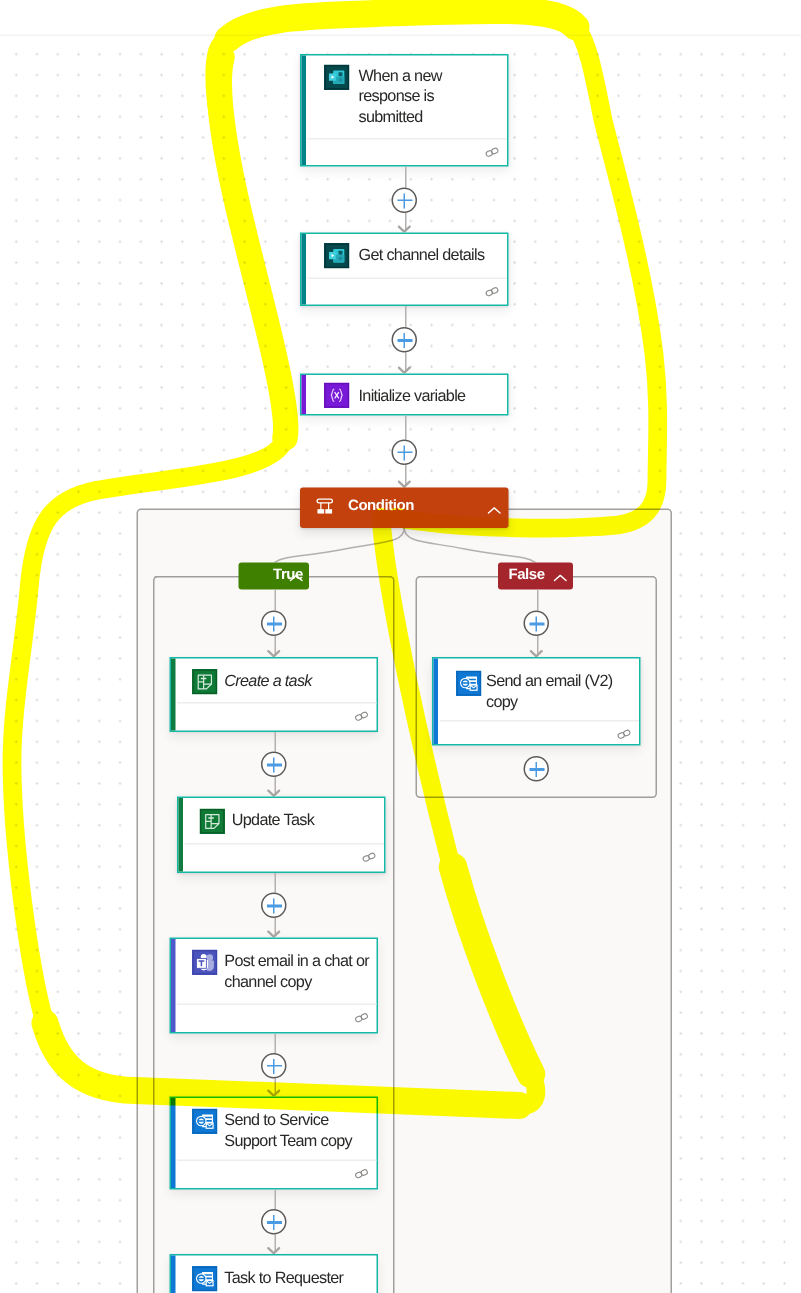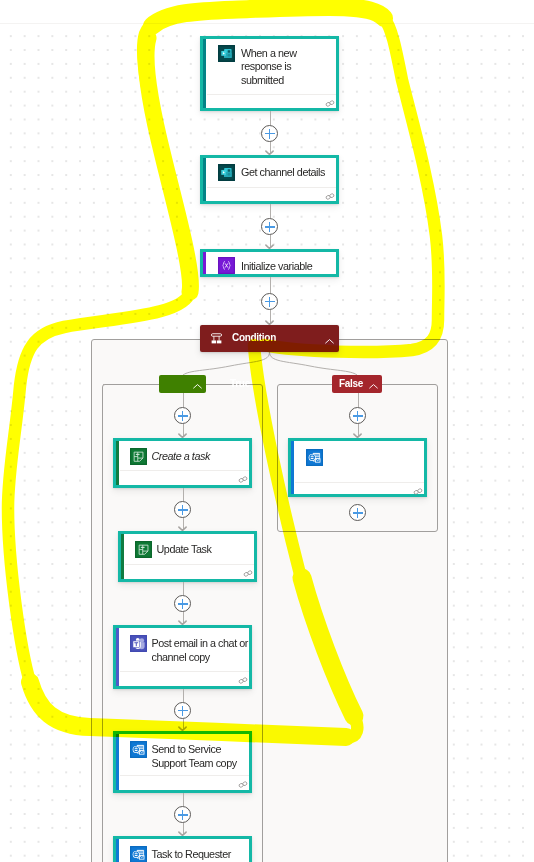--- a/index.html
+++ b/index.html
@@ -18,32 +18,32 @@
     background-size:13.85px 13.9px; background-position:3.9px 5.2px;
   }
   
   .conn { position:absolute; width:1px; background:#b3b0ad; }
   .plusbtn { position:absolute; width:17px; height:17px; border-radius:50%;
              border:1px solid #5c5a58; background:#ffffff; }
   .plusbtn .h { position:absolute; left:2.5px; top:7px; width:10px; height:1.9px; background:#4a9ae4; }
   .plusbtn .v { position:absolute; left:6.5px; top:3px; width:1.9px; height:10px; background:#4a9ae4; }
   .arrowhead { position:absolute; width:9px; height:6px; line-height:0; }
   
-  .card { position:absolute; background:#ffffff; border:3px solid #14b8a6;
+  .card { position:absolute; background:#ffffff; border:1px solid #14b8a6;
           box-shadow:0 0.6px 1.8px rgba(0,0,0,0.10), 0 3px 7px rgba(0,0,0,0.08); }
   .card .accent { position:absolute; left:0; top:0; width:2.6px; height:100%; }
   .card .ic { position:absolute; width:17px; height:17px; }
   .card .ttl { position:absolute; color:#292827; font-size:10.8px; line-height:13.6px;
                letter-spacing:-0.45px; }
   .card .sep { position:absolute; left:4px; right:0; height:1px; background:#efedeb; }
   .card .link { position:absolute; width:10px; height:7px; line-height:0; }
   
   .scope { position:absolute; border:1px solid #a19f9d; border-radius:3px; background:#faf9f8; }
   .branchbox { position:absolute; border:1px solid #a19f9d; border-radius:3px; background:#faf9f8; }
-  .condhdr { position:absolute; background:#7f1d1d; border-radius:2px;
+  .condhdr { position:absolute; background:#c2410c; border-radius:2px;
              box-shadow:0 0.6px 1.8px rgba(0,0,0,0.12), 0 3px 7px rgba(0,0,0,0.10);text-align:right; }
   .condhdr .t { position:absolute; color:#ffffff; font-size:10px; font-weight:bold; letter-spacing:-0.3px; }
   .badge { position:absolute; border-radius:2px; }
   .badge .t { position:absolute; color:#ffffff; font-size:10px; font-weight:bold; letter-spacing:-0.3px; }
   .chev { position:absolute; }
   
   #hl { position:absolute; left:0; top:0; width:534px; height:862px;
         mix-blend-mode:multiply; pointer-events:none; }
 </style>
 </head>
@@ -152,21 +152,21 @@
       <rect x="3.0" y="15.6" width="8.3" height="5.4" fill="#ffffff"></rect>
       <rect x="12.7" y="15.6" width="8.3" height="5.4" fill="#ffffff"></rect>
     </svg></div>
         <div class="t" style="left:32px; top:7px;">Condition</div>
         <div class="chev" style="position:absolute; left:124px; top:8px; color:#ffffff;"><svg viewBox="0 0 16 16" width="11" height="11">
       <path d="M2.4 10.2 L8 5.2 L13.6 10.2" fill="none" stroke="currentColor" stroke-width="1.35" stroke-linecap="round" stroke-linejoin="round"></path>
     </svg></div>
       </div>
       <div class="branchbox" style="left:102px; top:384px; width:161px; height:510px;"></div>
       <div class="badge" style="left:159px; top:375px; width:47px; height:18px; background:#3f8000;">
-        <div class="t" style="left:23px; top:3px;margin-left:48px;">True</div>
+        <div class="t" style="left:23px; top:3px;">True</div>
         <div class="chev" style="position:absolute; left:33px; top:3px; color:#ffffff;"><svg viewBox="0 0 16 16" width="11" height="11">
       <path d="M2.4 10.2 L8 5.2 L13.6 10.2" fill="none" stroke="currentColor" stroke-width="1.35" stroke-linecap="round" stroke-linejoin="round"></path>
     </svg></div>
       </div>
       <div class="branchbox" style="left:277px; top:384px; width:161px; height:148px;"></div>
       <div class="badge" style="left:332px; top:375px; width:50px; height:18px; background:#a4262c;">
         <div class="t" style="left:7px; top:3px;">False</div>
         <div class="chev" style="position:absolute; left:36px; top:3px; color:#ffffff;"><svg viewBox="0 0 16 16" width="11" height="11">
       <path d="M2.4 10.2 L8 5.2 L13.6 10.2" fill="none" stroke="currentColor" stroke-width="1.35" stroke-linecap="round" stroke-linejoin="round"></path>
     </svg></div>
@@ -346,20 +346,21 @@
               <path d="M14.4 13.4 h10.2"></path>
               <path d="M14.4 17.6 h10.2"></path>
       </g>
       <path d="M13.4 8.2 h12.2 v14.6 h-12.2 z" fill="none" stroke="#ffffff" stroke-width="1.4"></path>
       <rect x="17.8" y="18.2" width="8.6" height="6.6" fill="#0f78d4" stroke="#ffffff" stroke-width="1.5"></rect>
       <path d="M18.4 18.8 l3.7 3.0 l3.7 -3.0" fill="none" stroke="#ffffff" stroke-width="1.4"></path>
       <circle cx="11.6" cy="15.8" r="6.6" fill="#ffffff"></circle>
       <circle cx="11.6" cy="15.8" r="4.3" fill="none" stroke="#0f78d4" stroke-width="1.9"></circle>
       <path d="M7.4 15.6 h8.6" stroke="#0f78d4" stroke-width="1.9"></path>
     </svg></div>
+        <div class="ttl" style="left:35px; top:9px; width:105px;">Send an email (V2) copy</div>
         <div class="sep" style="top:41px;"></div>
         <div class="link" style="left:122px; top:47px;"><svg viewBox="0 0 22 16" width="10" height="7">
       <g fill="none" stroke="#8a8886" stroke-width="1.6" transform="rotate(-24 11 8)">
         <rect x="1.6" y="4.2" width="9.6" height="7.6" rx="3.8"></rect>
         <rect x="10.8" y="4.2" width="9.6" height="7.6" rx="3.8"></rect>
       </g>
     </svg></div>
       </div>
       <div class="plusbtn" style="left:349px; top:504px;">
         <div class="h"></div>

